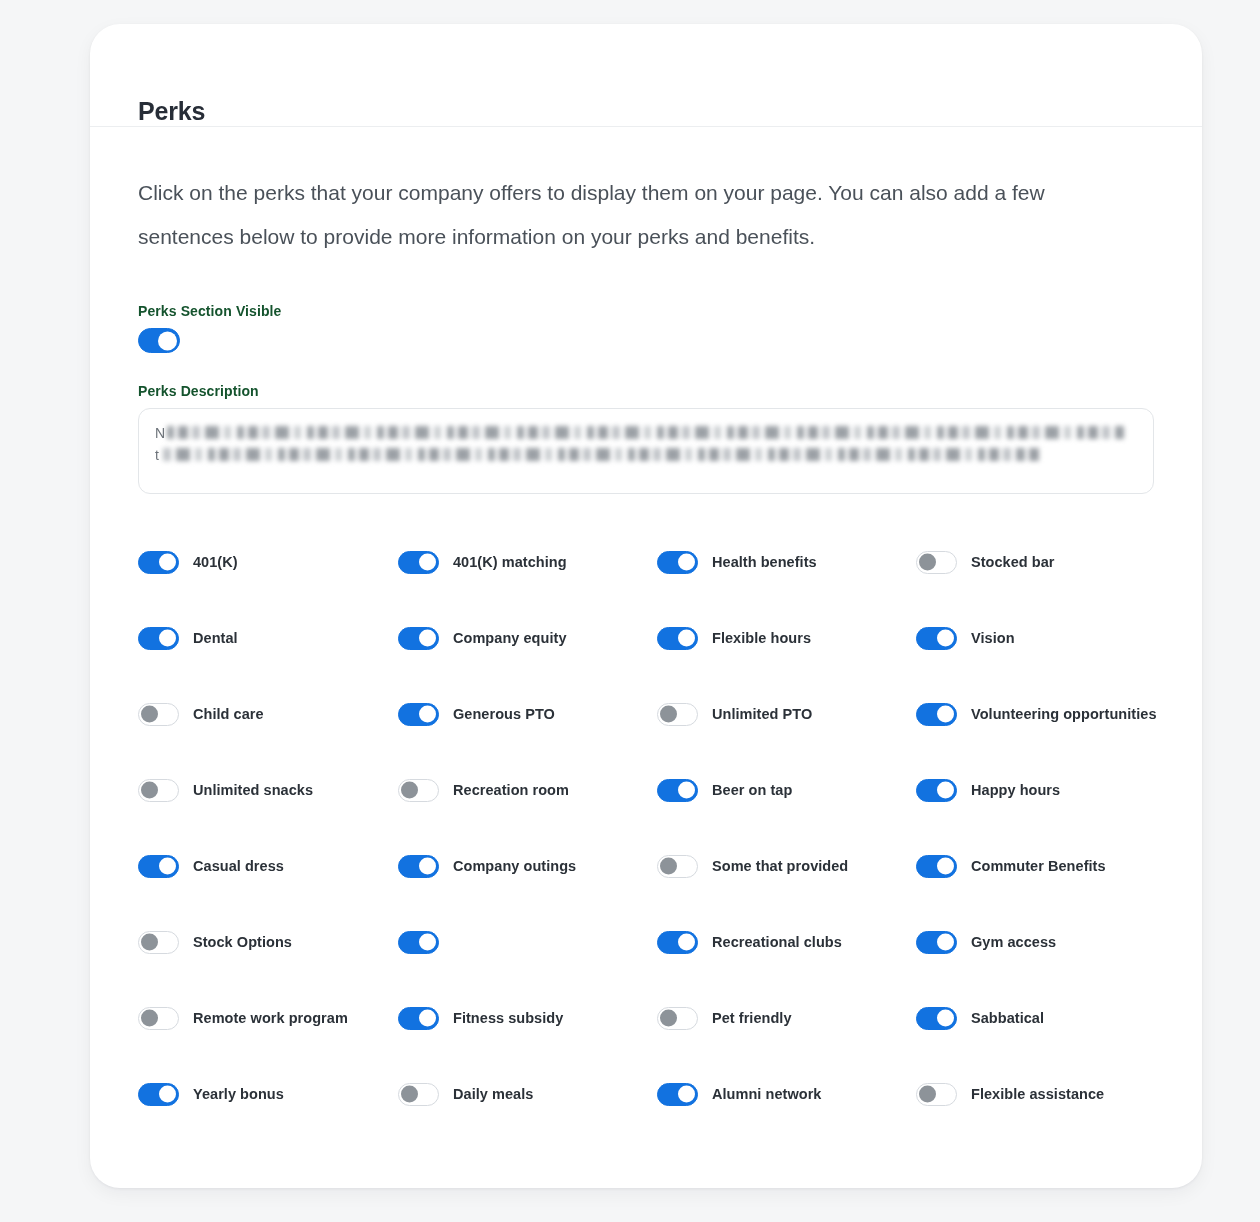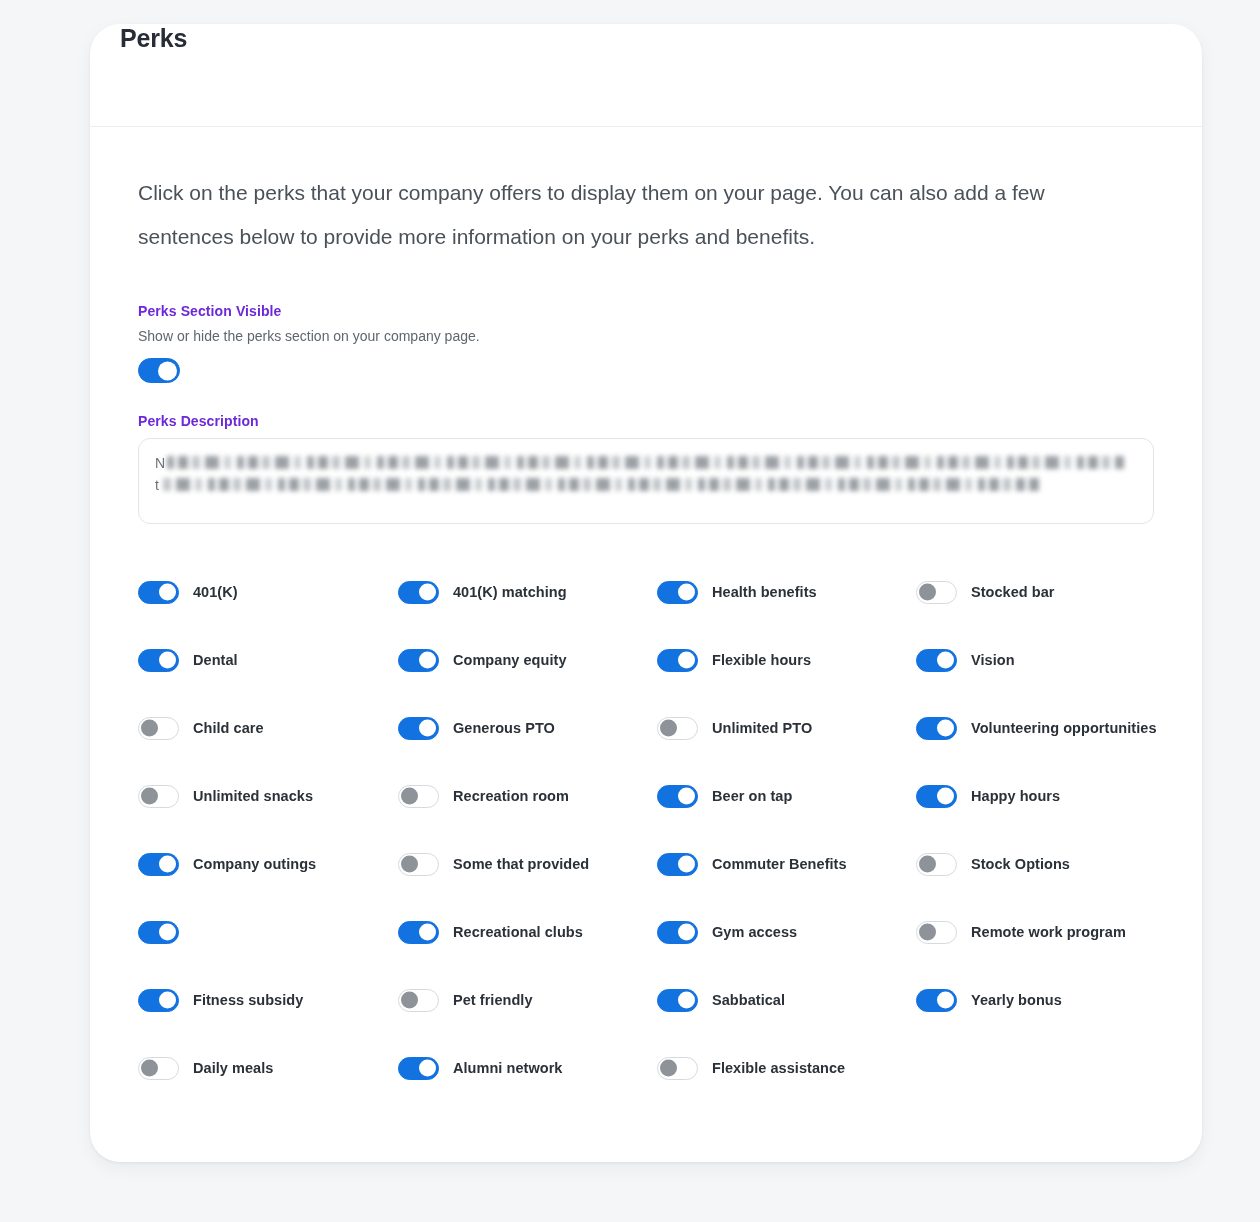--- a/index.html
+++ b/index.html
@@ -23,22 +23,22 @@
     width: 1112px;
     background: #ffffff;
     border-radius: 30px;
     box-shadow: 0 1px 3px rgba(16,24,40,0.06), 0 6px 18px rgba(16,24,40,0.05);
     overflow: hidden;
   }
   .card-header {
     height: 103px;
     border-bottom: 1px solid #eceef0;
     display: flex;
-    align-items: flex-start;
-    padding: 0 30px;
+    align-items: flex-end;
+    padding: 0 48px;
     box-sizing: border-box;
   }
   .card-title {
     font-size: 25px;
     font-weight: 700;
     color: #272d37;
     letter-spacing: -0.2px;
   }
   .card-body {
     padding: 44px 48px 60px 48px;
@@ -51,21 +51,21 @@
     color: #4a5159;
     font-weight: 400;
     max-width: 1000px;
     margin: 0 0 44px 0;
   }
 
   
   .field-label {
     font-size: 14px;
     font-weight: 700;
-    color: #6d28d9;
+    color: #14532d;
     margin-bottom: 9px;
     letter-spacing: 0.1px;
   }
   .field-help {
     font-size: 14px;
     color: #5f666e;
     margin-bottom: 14px;
   }
   .block-visible { margin-bottom: 30px; }
   .block-desc { margin-bottom: 34px; }
@@ -114,21 +114,21 @@
   .blur-l1 { width: 957px; }
   .blur-l2 {
     width: 880px;
     background-position: -23px 0;
   }
 
   
   .perks-grid {
     display: grid;
     grid-template-columns: 260px 259px 259px 276px;
-    row-gap: 0;
+    row-gap: 8px;
   }
   .perk-item {
     display: flex;
     align-items: center;
     min-height: 68px;
     padding-right: 8px;
     box-sizing: border-box;
   }
   .perk-label {
     font-size: 14.5px;
@@ -190,21 +190,20 @@
   <div class="card-header">
     <div class="card-title">Perks</div>
   </div>
 
   <div class="card-body">
 
     <p class="intro">Click on the perks that your company offers to display them on your page. You can also add a few sentences below to provide more information on your perks and benefits.</p>
 
     <div class="block-visible">
       <div class="field-label">Perks Section Visible</div>
-      <div class="field-help">Show or hide the perks section on your company page.</div>
       <div class="toggle toggle-lg on">
         <span class="knob"></span>
       </div>
     </div>
 
     <div class="block-desc">
       <div class="field-label">Perks Description</div>
       <div class="textarea">
         <div class="redacted-line">
           <span class="redacted-first">N</span>
@@ -311,20 +310,26 @@
         <div class="perk-item">
           <div class="toggle on">
             <span class="knob"></span>
           </div>
           <span class="perk-label">Happy hours</span>
         </div>
         <div class="perk-item">
           <div class="toggle on">
             <span class="knob"></span>
           </div>
+          <span class="perk-label">Casual dress</span>
+        </div>
+        <div class="perk-item">
+          <div class="toggle on">
+            <span class="knob"></span>
+          </div>
           <span class="perk-label">Company outings</span>
         </div>
         <div class="perk-item">
           <div class="toggle off">
             <span class="knob"></span>
           </div>
           <span class="perk-label">Some that provided</span>
         </div>
         <div class="perk-item">
           <div class="toggle on">

